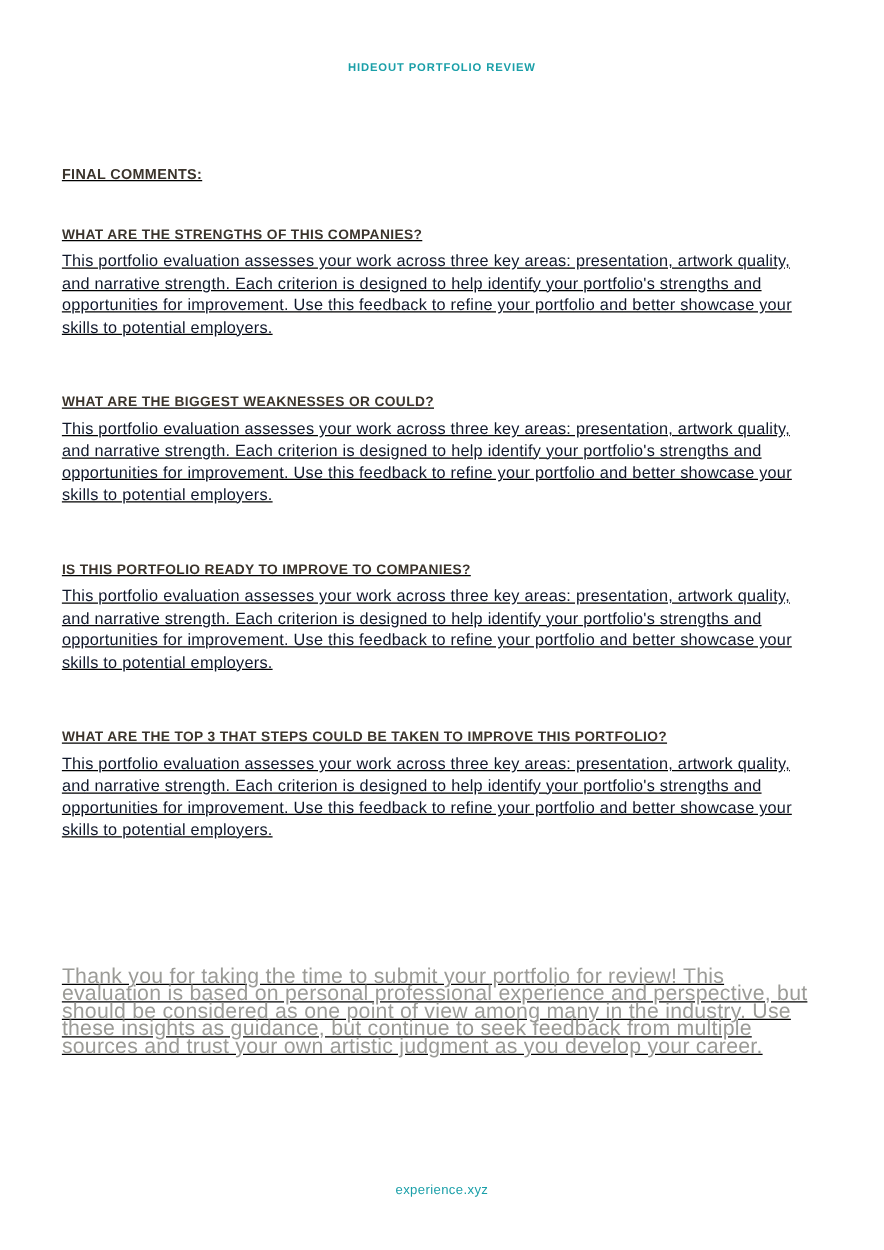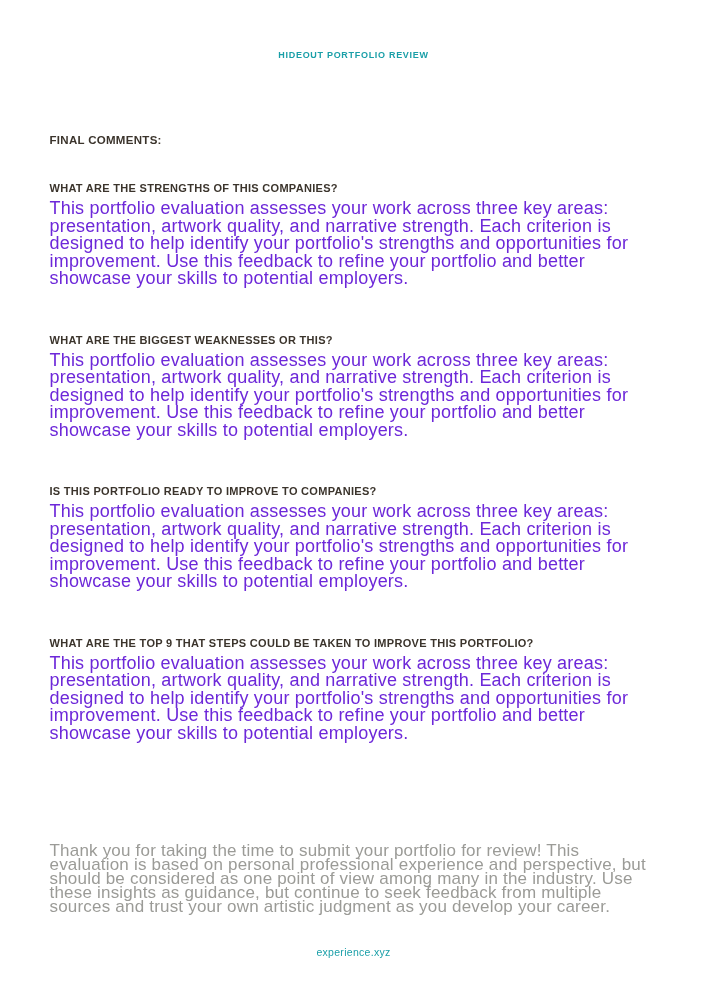--- a/index.html
+++ b/index.html
@@ -23,43 +23,44 @@
   }
   .doc-header .header-title {
     color: #1a9fa8;
     font-size: 9px;
     font-weight: bold;
     letter-spacing: 0.7px;
     text-transform: uppercase;
   }
   .content {
     padding: 0 45px 0 45px;
+    text-decoration: underline;
   }
   .final-comments {
     margin: 72px 0 36px 0;
     font-size: 11.5px;
     font-weight: bold;
     color: #3b342c;
     letter-spacing: 0.3px;
   }
   .section {
     margin: 0 0 46px 0;
   }
   .section h3 {
     margin: 0 0 6px 0;
     font-size: 11px;
     font-weight: bold;
     color: #3b342c;
     letter-spacing: 0.3px;
   }
   .section p {
     margin: 0;
-    font-size: 18px;
+    font-size: 13px;
     line-height: 17.5px;
-    color: #6d28d9;
+    color: #0f172a;
     letter-spacing: 0.2px;
     max-width: 618px;
   }
   .closing-note {
     margin: 102px 0 0 0;
     font-size: 17px;
     line-height: 14px;
     color: #9b9b97;
     letter-spacing: 0.2px;
     max-width: 620px;
@@ -91,31 +92,31 @@
   <div class="content">
 
     <h2 class="final-comments">FINAL COMMENTS:</h2>
 
     <div class="section">
       <h3>WHAT ARE THE STRENGTHS OF THIS COMPANIES?</h3>
       <p>This portfolio evaluation assesses your work across three key areas: presentation, artwork quality, and narrative strength. Each criterion is designed to help identify your portfolio's strengths and opportunities for improvement. Use this feedback to refine your portfolio and better showcase your skills to potential employers.</p>
     </div>
 
     <div class="section">
-      <h3>WHAT ARE THE BIGGEST WEAKNESSES OR THIS?</h3>
+      <h3>WHAT ARE THE BIGGEST WEAKNESSES OR COULD?</h3>
       <p>This portfolio evaluation assesses your work across three key areas: presentation, artwork quality, and narrative strength. Each criterion is designed to help identify your portfolio's strengths and opportunities for improvement. Use this feedback to refine your portfolio and better showcase your skills to potential employers.</p>
     </div>
 
     <div class="section">
       <h3>IS THIS PORTFOLIO READY TO IMPROVE TO COMPANIES?</h3>
       <p>This portfolio evaluation assesses your work across three key areas: presentation, artwork quality, and narrative strength. Each criterion is designed to help identify your portfolio's strengths and opportunities for improvement. Use this feedback to refine your portfolio and better showcase your skills to potential employers.</p>
     </div>
 
     <div class="section">
-      <h3>WHAT ARE THE TOP 9 THAT STEPS COULD BE TAKEN TO IMPROVE THIS PORTFOLIO?</h3>
+      <h3>WHAT ARE THE TOP 3 THAT STEPS COULD BE TAKEN TO IMPROVE THIS PORTFOLIO?</h3>
       <p>This portfolio evaluation assesses your work across three key areas: presentation, artwork quality, and narrative strength. Each criterion is designed to help identify your portfolio's strengths and opportunities for improvement. Use this feedback to refine your portfolio and better showcase your skills to potential employers.</p>
     </div>
 
     <p class="closing-note">Thank you for taking the time to submit your portfolio for review! This evaluation is based on personal professional experience and perspective, but should be considered as one point of view among many in the industry. Use these insights as guidance, but continue to seek feedback from multiple sources and trust your own artistic judgment as you develop your career.</p>
 
   </div>
 
   <div class="doc-footer">
     <a class="footer-link">experience.xyz</a>
   </div>

